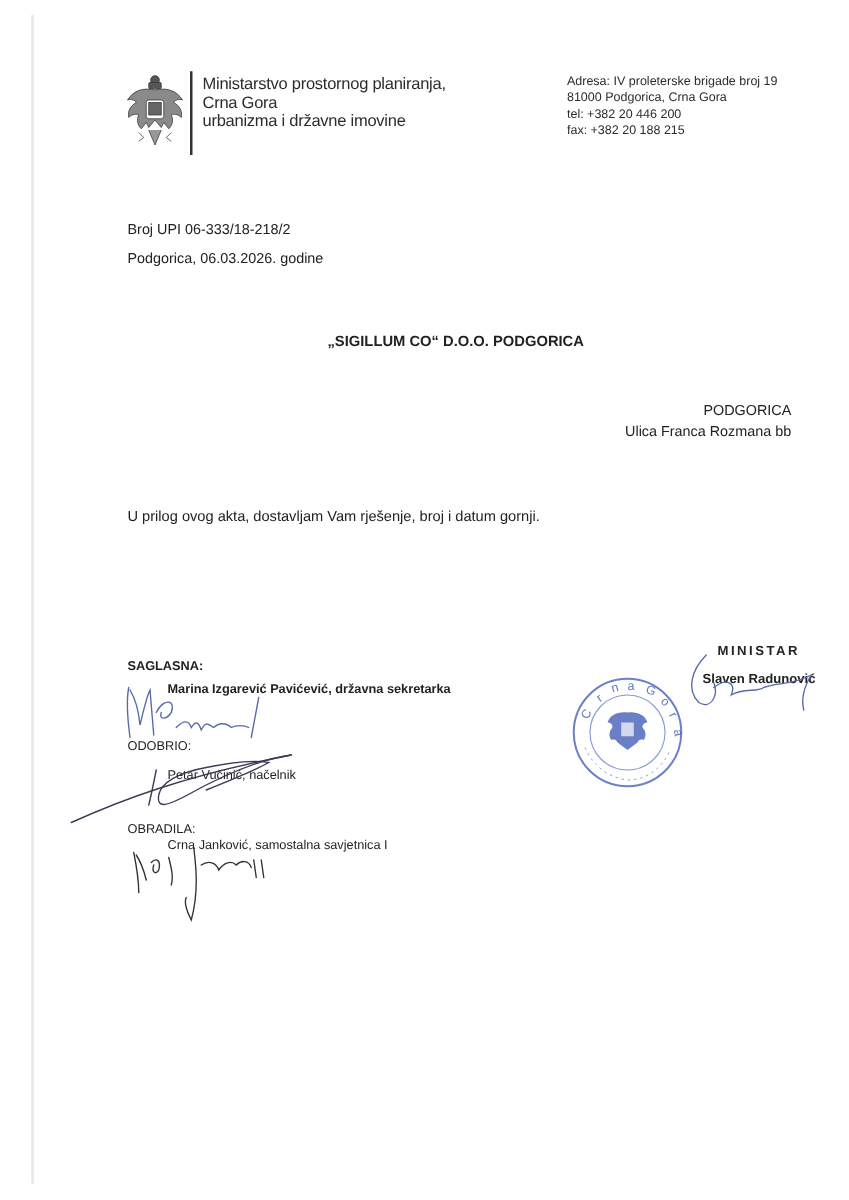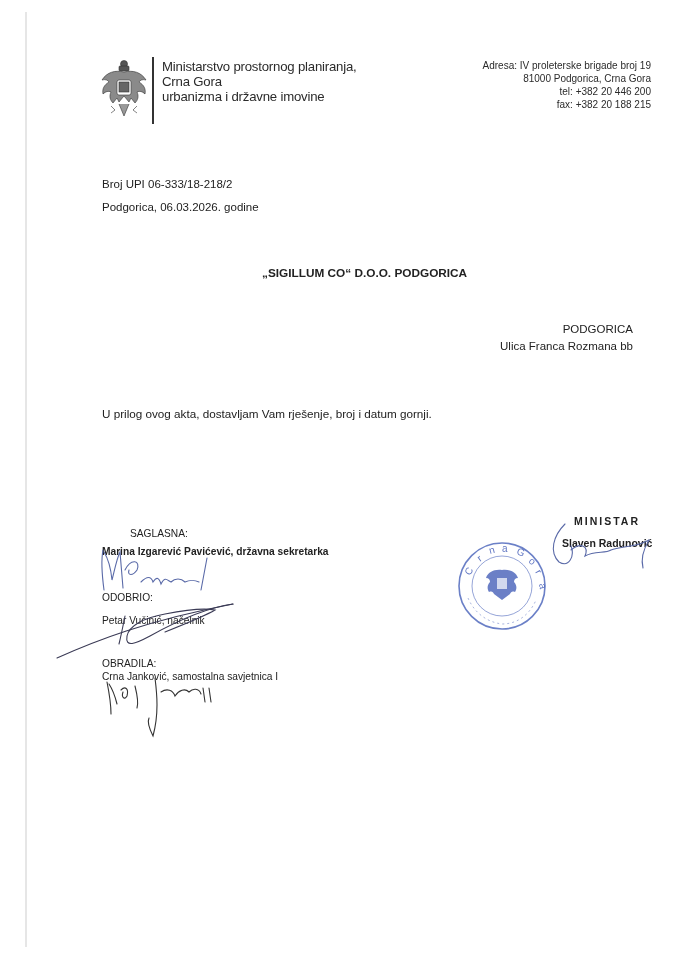--- a/index.html
+++ b/index.html
@@ -8,30 +8,30 @@
       font-family: "Liberation Sans", sans-serif; color: #222;
     }
     .page-edge { position: absolute; left: 25px; top: 12px; width: 2px; height: 935px; background: #e6e6e6; }
     .abs { position: absolute; }
 
     .coat { left: 97px; top: 58px; width: 54px; height: 60px; }
     .vdivider { left: 152px; top: 57px; width: 2px; height: 67px; background: #333; }
     .org { left: 162px; top: 59px; font-size: 13.2px; line-height: 15px; color: #2b2b2b; letter-spacing: -0.2px; }
     .org div { white-space: nowrap; }
 
-    .addr { right: 28px; top: 59px; text-align: right; font-size: 10px; line-height: 13px; color: #2b2b2b; white-space: nowrap; }
+    .addr { right: 57px; top: 59px; font-size: 10px; line-height: 13px; color: #2b2b2b; white-space: nowrap; }
 
     .ref { left: 102px; font-size: 11.5px; color: #222; white-space: nowrap; }
     .recipient { left: 262px; top: 266px; font-size: 11.8px; font-weight: bold; color: #222; white-space: nowrap; }
     .rcpt-addr { right: 46px; top: 321px; text-align: right; font-size: 11.5px; line-height: 17px; color: #222; white-space: nowrap; }
     .body-text { left: 102px; top: 407px; font-size: 11.7px; color: #222; white-space: nowrap; }
 
     .sig-label { left: 102px; font-size: 10.2px; color: #222; white-space: nowrap; }
-    .sig-label.bold { font-weight: normal; margin-left: 28px; }
-    .sig-name { left: 102px; font-size: 10.2px; color: #222; white-space: nowrap; }
+    .sig-label.bold { font-weight: bold; }
+    .sig-name { left: 102px; font-size: 10.2px; color: #222; white-space: nowrap; padding-left: 32px; }
     .sig-name.bold { font-weight: bold; }
 
     .minister-title { left: 574px; top: 515px; font-size: 10.5px; font-weight: bold; letter-spacing: 2px; color: #222; }
     .minister-name { left: 562px; top: 537px; font-size: 10.5px; font-weight: bold; color: #222; white-space: nowrap; }
 
     .stamp { left: 456px; top: 540px; width: 92px; height: 92px; }
     .scribble { pointer-events: none; }
   </style>
 </head>
 <body>

